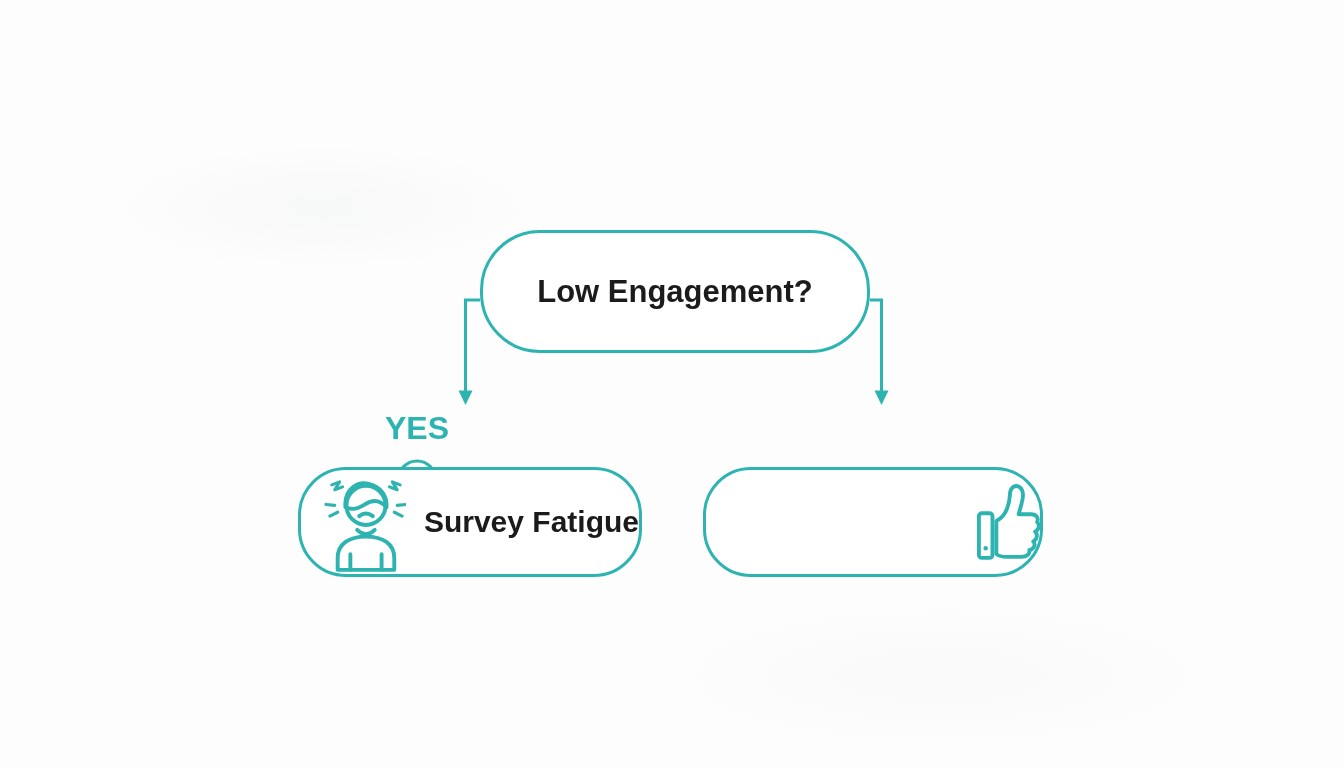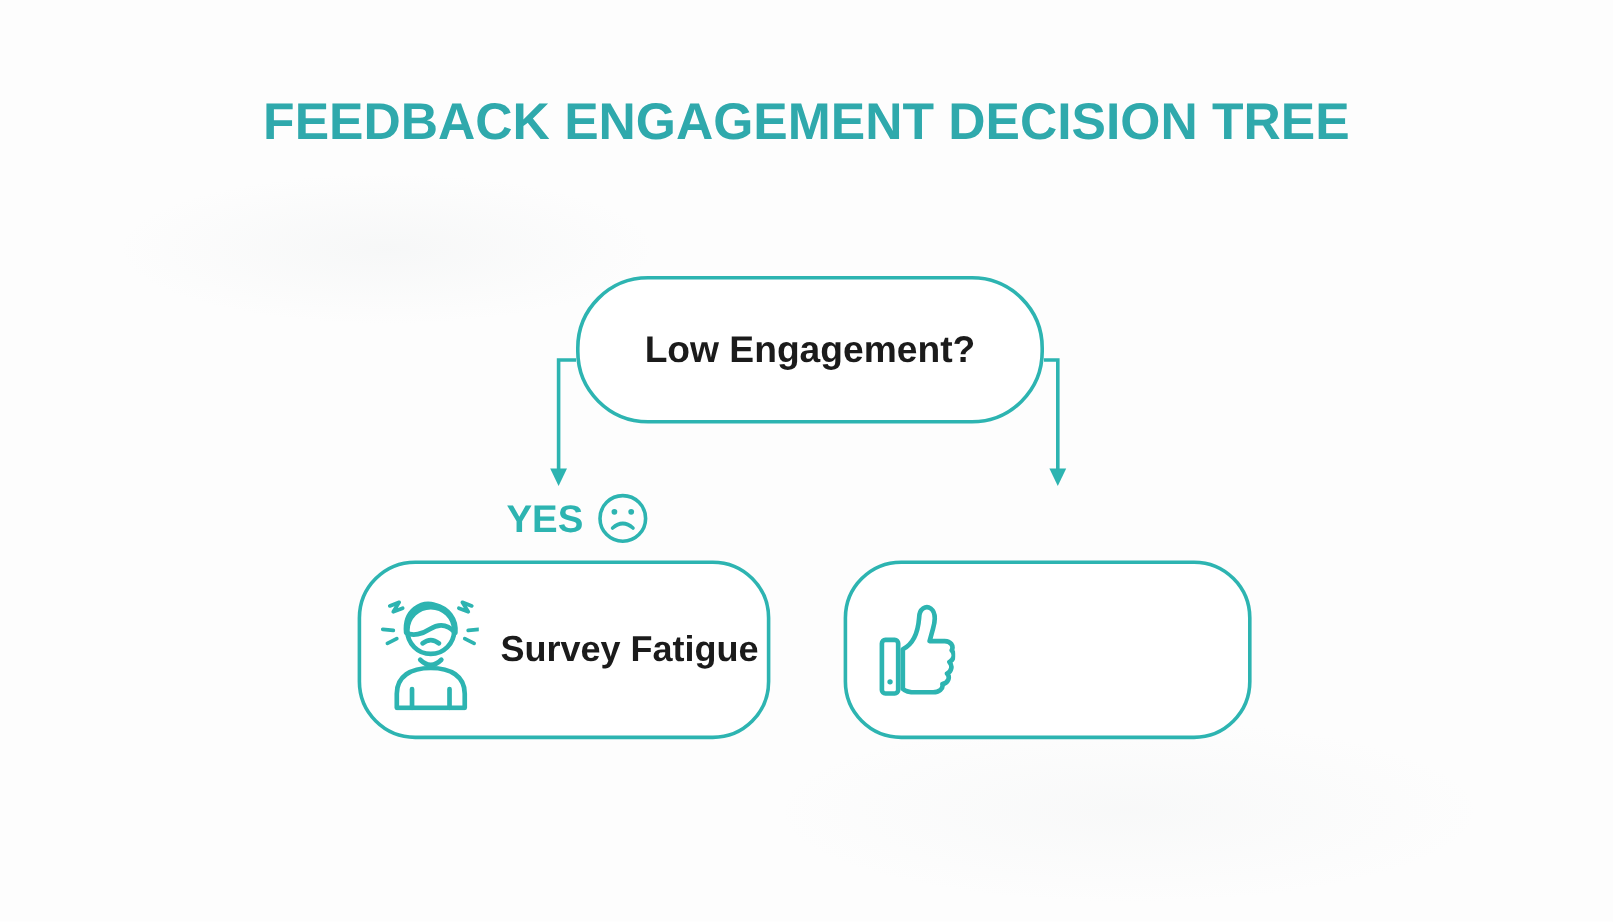--- a/index.html
+++ b/index.html
@@ -52,57 +52,57 @@
   }
   .node-root {
     left: 480px; top: 230px;
     width: 390px; height: 123px;
     border-radius: 60px;
     justify-content: center;
     font-size: 31px;
   }
   .node-outcome {
     top: 467px;
-    height: 149px;
+    height: 110px;
     border-radius: 48px;
     font-size: 30px;
+    justify-content: flex-end;
   }
   .node-outcome.left  { left: 298px; width: 344px; padding-left: 16px; gap: 18px; }
   .node-outcome.right { left: 703px; width: 340px; padding-left: 26px; gap: 22px; }
 
   .branch-label {
     position: absolute;
     top: 410px;
     display: flex;
     align-items: center;
     gap: 11px;
     font-size: 32px;
     font-weight: bold;
     color: var(--color-accent, #2db4b1);
   }
-  .branch-label.yes { left: 422px; }
+  .branch-label.yes { left: 385px; flex-direction: column; }
   .branch-label.no  { left: 843px; }
 
   .icon svg { display: block; }
   .stroke {
     stroke: var(--color-accent, #2db4b1);
     fill: none;
     stroke-linecap: round;
     stroke-linejoin: round;
   }
   .dot { fill: var(--color-accent, #2db4b1); stroke: none; }
 
   .node-label { white-space: nowrap; }
 </style>
 </head>
 <body>
 
 <div class="canvas">
 
-  <h1 class="page-title">FEEDBACK ENGAGEMENT DECISION TREE</h1>
 
   <svg class="connector-layer" viewBox="0 0 1344 768">
     <g>
       <path class="connector-line" d="M 480 300 H 465.5 V 392"></path>
       <polygon class="connector-head" points="458.5,390.5 472.5,390.5 465.5,405"></polygon>
     </g>
     <g>
       <path class="connector-line" d="M 870 300 H 881.5 V 392"></path>
       <polygon class="connector-head" points="874.5,390.5 888.5,390.5 881.5,405"></polygon>
     </g>

